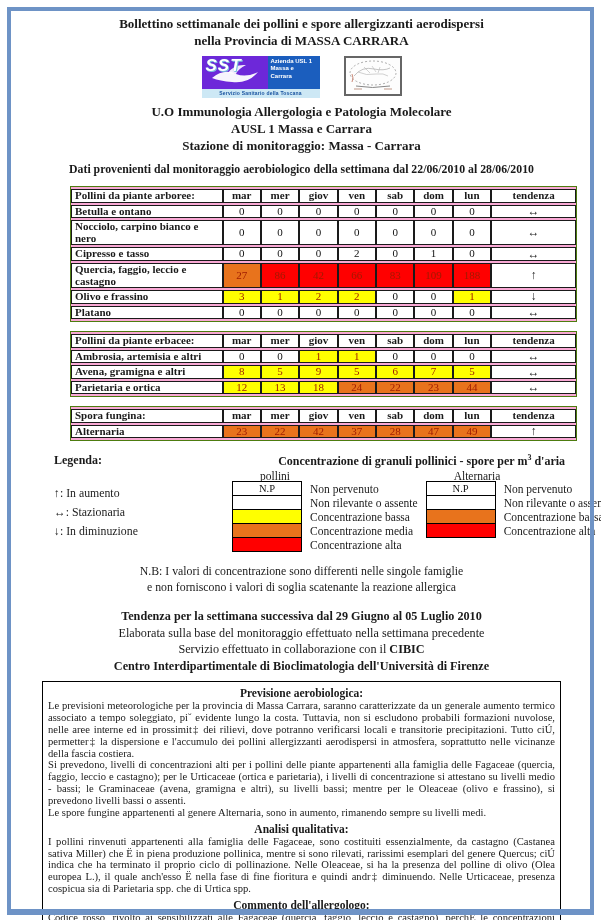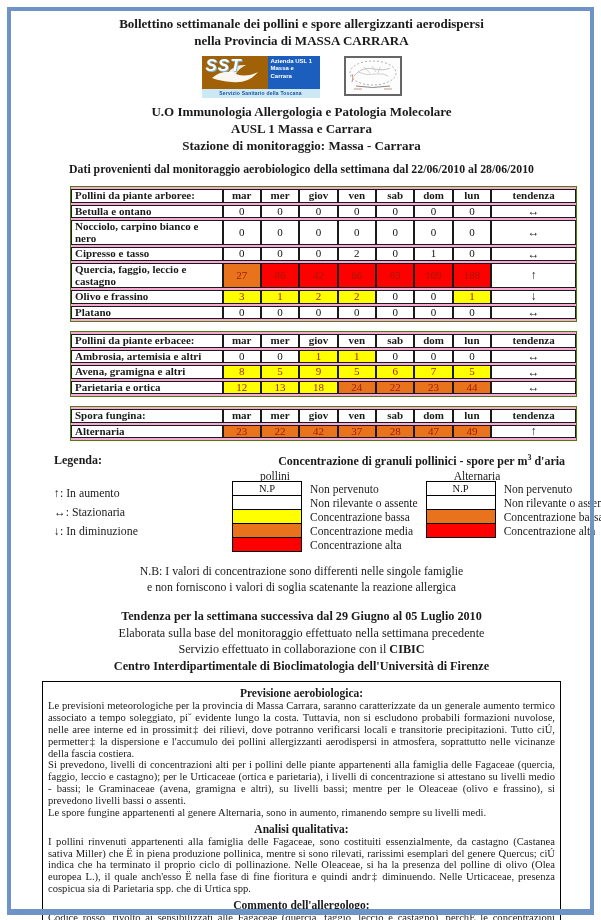--- a/index.html
+++ b/index.html
@@ -8,21 +8,21 @@
   .sheet { position:relative; width:601px; height:920px; background:#fff; overflow:hidden; }
   .frame { position:absolute; top:7px; left:7px; right:7px; bottom:5px;
            border:4px solid #6E93C6; border-bottom-width:6px; pointer-events:none; z-index:5; }
   .content { position:absolute; top:16px; left:42px; right:40px; }
 
   
   .title { text-align:center; font-weight:bold; font-size:13px; line-height:1.3; }
   .logos { display:flex; justify-content:center; align-items:flex-start; gap:24px; margin:6px 0 5px 0; }
   .sst { width:118px; }
   .sst-top { display:flex; height:33px; }
-  .sst-main { position:relative; width:66px; background:#a16207; overflow:hidden; }
+  .sst-main { position:relative; width:66px; background:#6d28d9; overflow:hidden; }
   .sst-word { position:absolute; top:0px; left:4px; font-family:"Liberation Sans",sans-serif;
               font-weight:bold; font-style:italic; font-size:17px; color:#fff;
               text-shadow:0 0 1px #4a9ed2, 1px 1px 0 #7fc0e0; letter-spacing:1px; }
   .sst-box { width:52px; background:#1B5EBE; color:#fff; font-family:"Liberation Sans",sans-serif;
              font-weight:bold; font-size:6px; line-height:1.25; padding:2px 3px; }
   .sst-cap { background:#CDE8F5; color:#15509E; font-family:"Liberation Sans",sans-serif;
              font-weight:bold; font-size:5px; text-align:center; padding:1px 0 2px 0; letter-spacing:0.2px; }
   .maplogo { width:58px; height:40px; border:2px solid #666; background:#fdfdfd; }
   .org { text-align:center; font-weight:bold; font-size:13px; line-height:1.32; }
   .dati { text-align:center; font-weight:bold; font-size:11.8px; margin-top:8px; }

